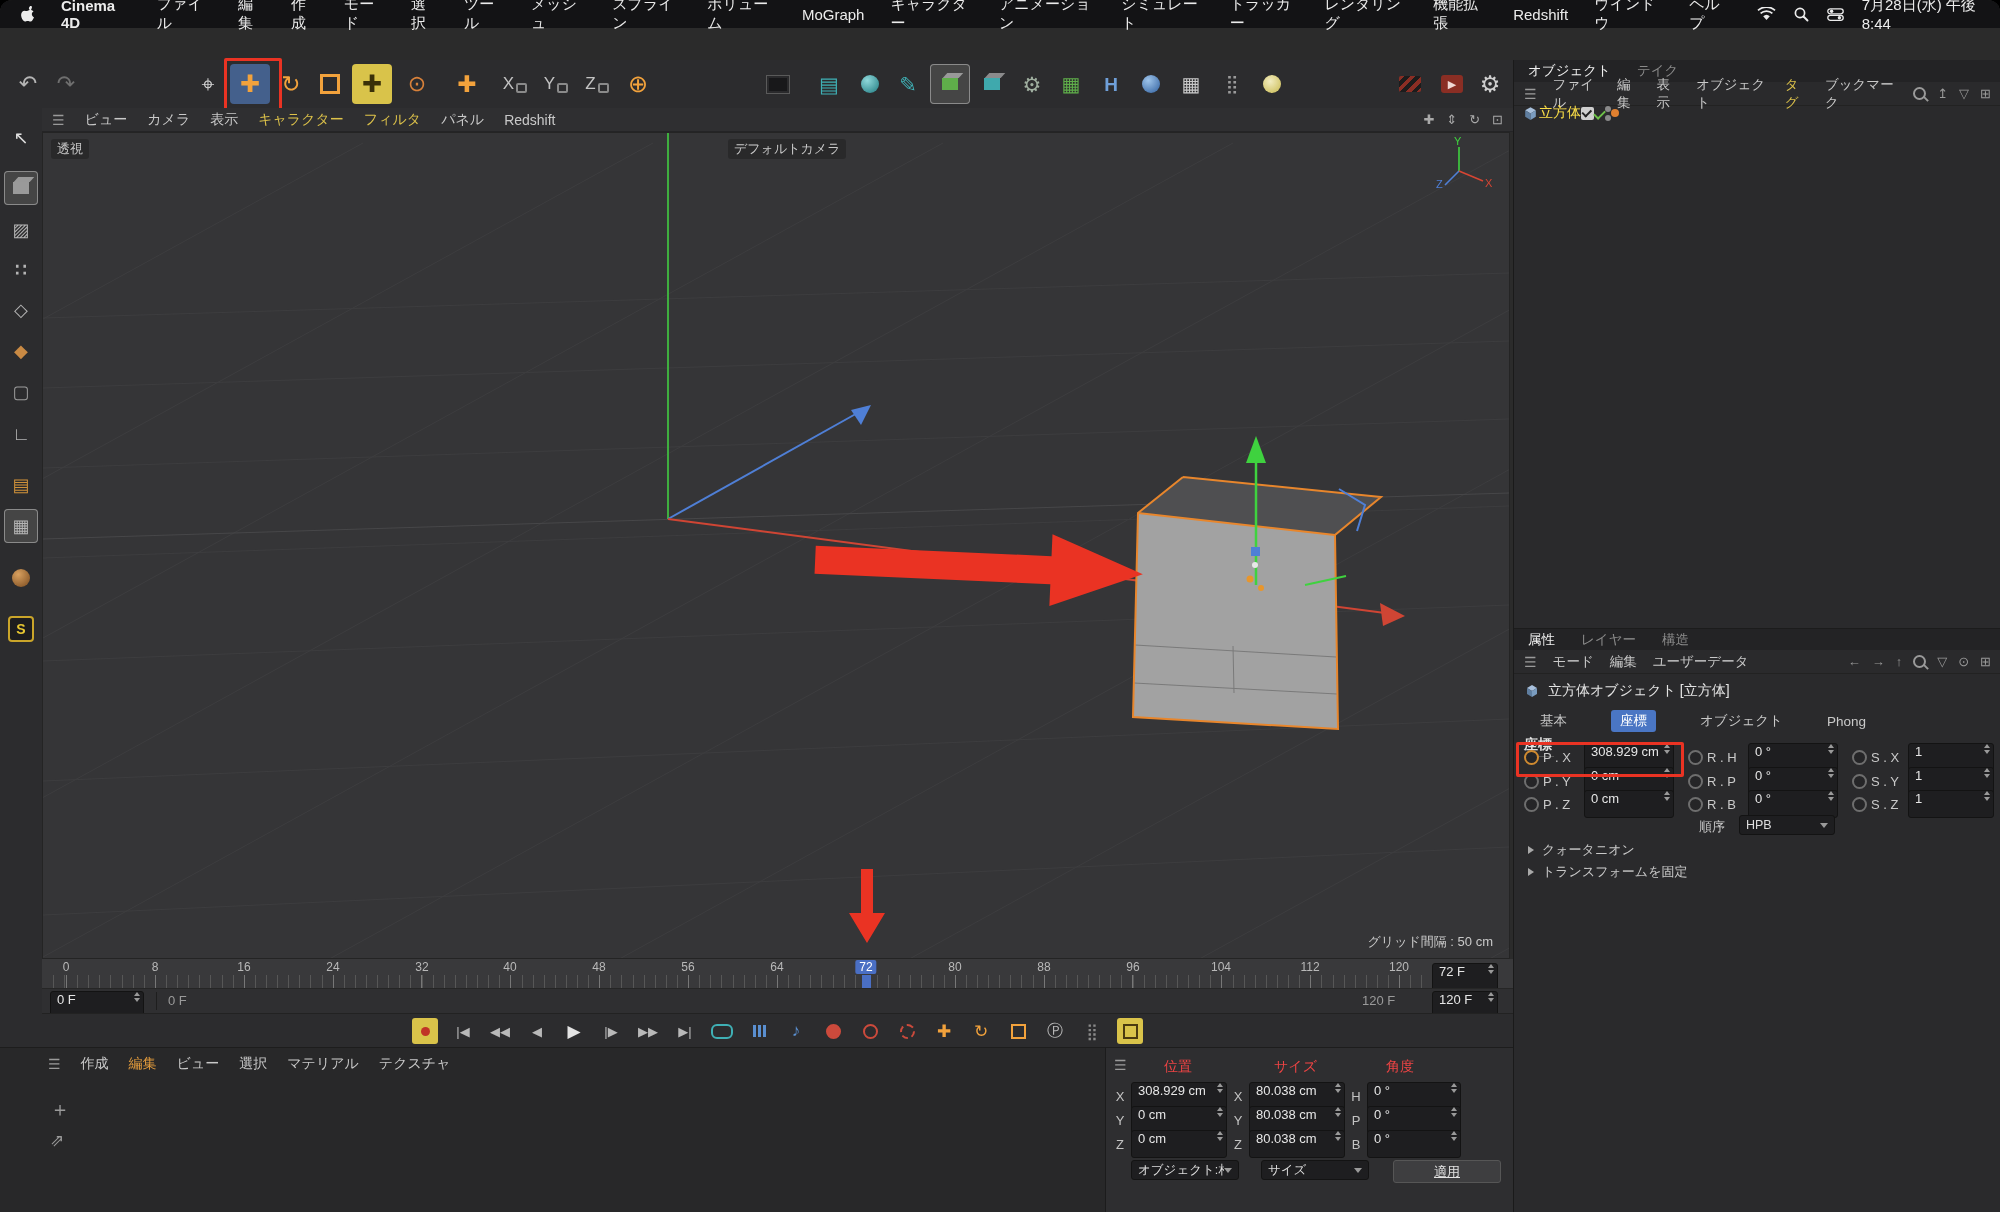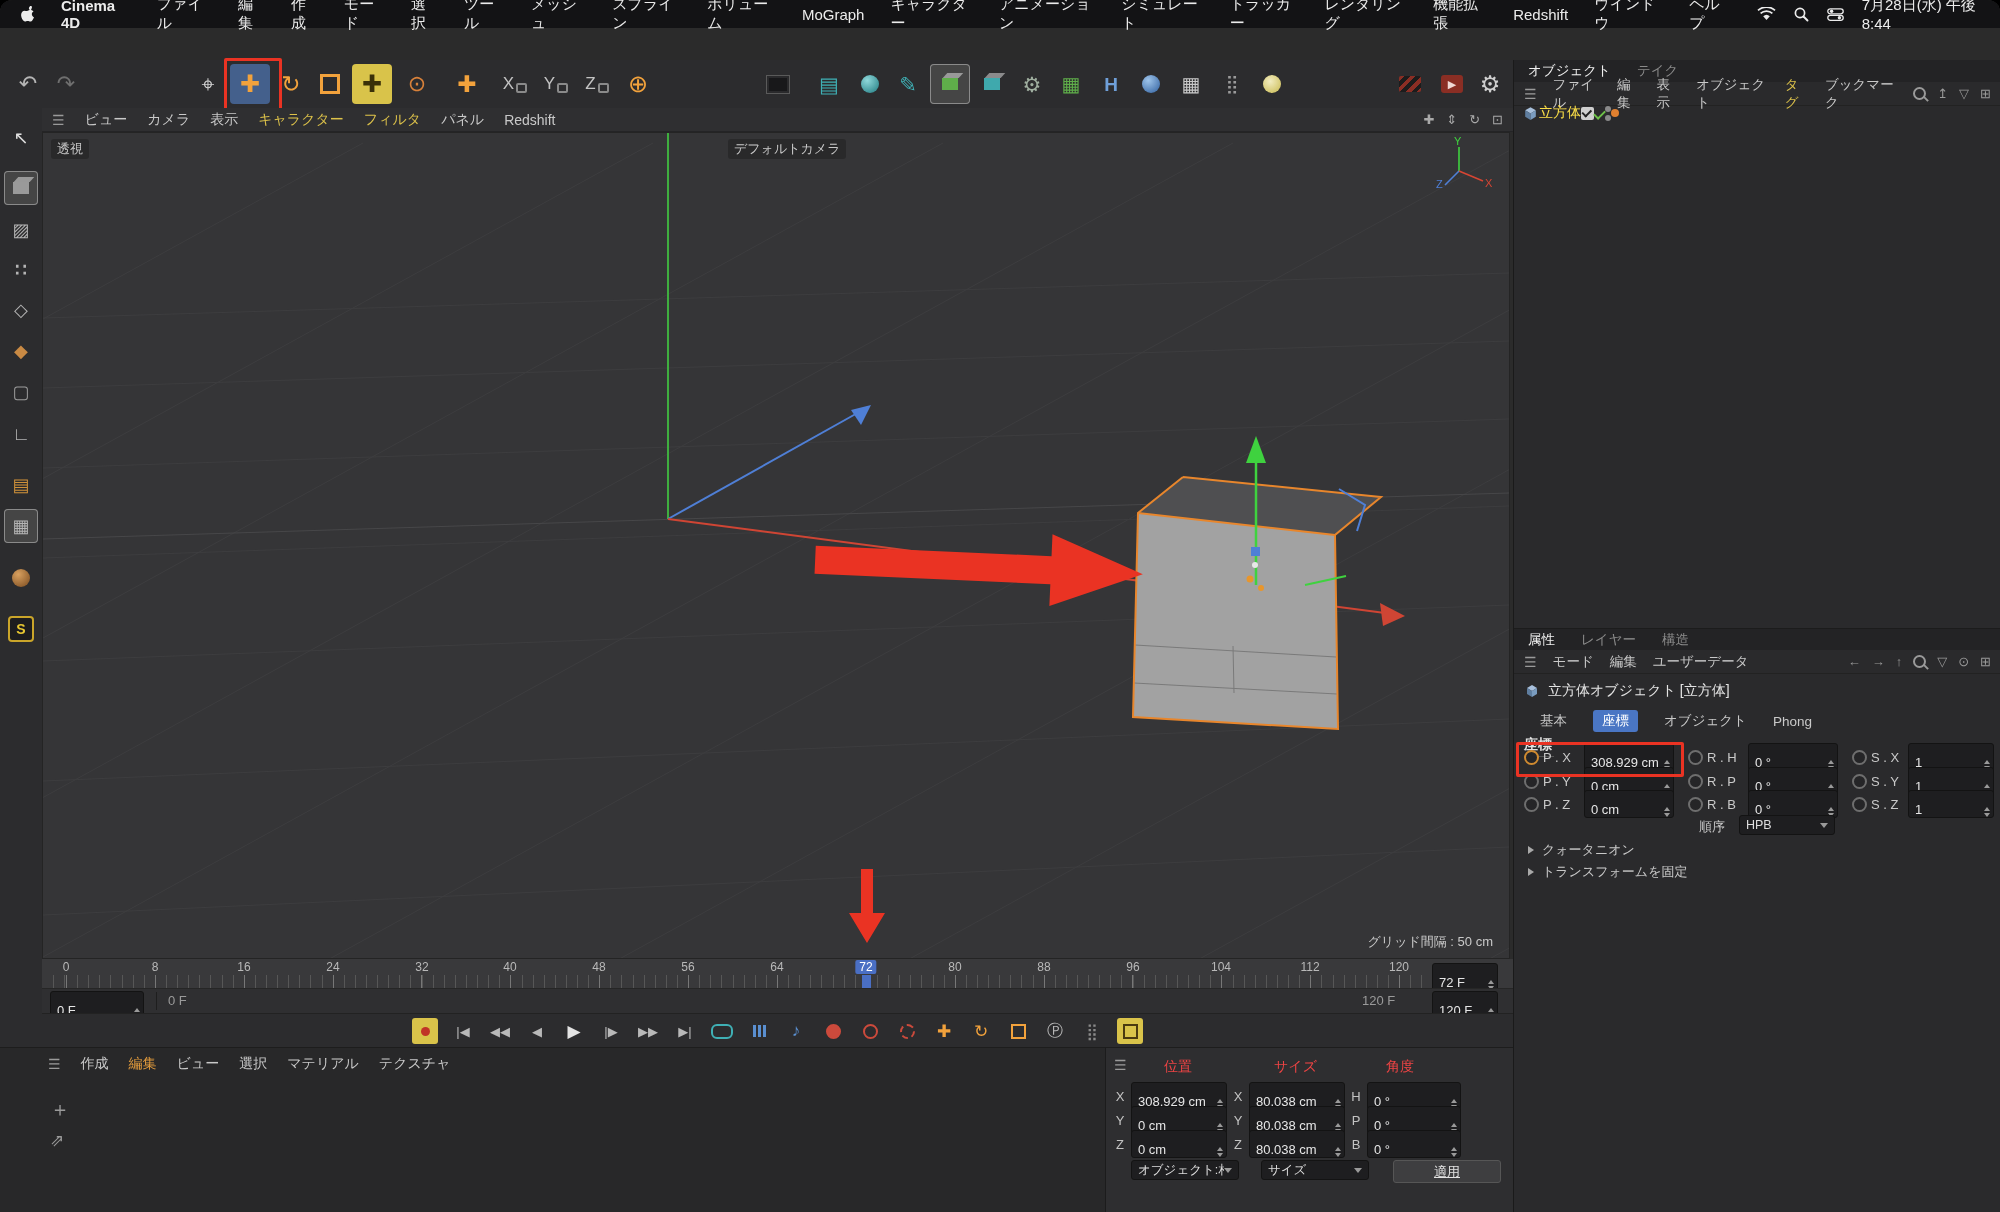--- a/index.html
+++ b/index.html
@@ -56,21 +56,21 @@
   
   #ruler{position:absolute;left:42px;top:959px;width:1471px;height:29px;background:#39393b;}
   .tick{position:absolute;top:1px;transform:translateX(-50%);font-size:12px;color:#b9b9b9;}
   .tick-current{background:#4a6fc4;color:#fff;padding:0 4px;border-radius:2px;}
   .ticks{position:absolute;left:0;top:16px;width:1380px;height:13px;
      background-image:repeating-linear-gradient(90deg,#777 0 1px,transparent 1px 88.87px),
                       repeating-linear-gradient(90deg,#575757 0 1px,transparent 1px 11.11px);
      background-position:24px 0,24px 0;}
   .ph{position:absolute;left:820px;top:16px;width:9px;height:13px;background:#4a6fc4;}
   #trow{position:absolute;left:42px;top:988px;width:1471px;height:25px;background:#2f2f31;border-top:1px solid #262626;}
-  .fld{display:flex;align-items:flex-end;background:#1e1e20;border:1px solid #131313;border-radius:3px;height:28px;
+  .fld{display:flex;align-items:flex-start;background:#1e1e20;border:1px solid #131313;border-radius:3px;height:28px;
        padding:0 3px 0 6px;font-size:13px;color:#e6e6e6;box-sizing:border-box;}
   .fld .v{white-space:nowrap;overflow:hidden;}
   .st{display:flex;flex-direction:column;gap:2px;margin-left:auto;padding-left:3px;}
   .st i{display:block;width:0;height:0;border-left:3.5px solid transparent;border-right:3.5px solid transparent;}
   .st .u{border-bottom:4px solid #9a9a9a;}
   .st .d{border-top:4px solid #9a9a9a;}
   .vdiv{position:absolute;width:1px;background:#1e1e1e;}
   
   #transport{position:absolute;left:42px;top:1013px;width:1471px;height:34px;background:#2c2c2e;border-top:1px solid #222;
              display:flex;align-items:center;justify-content:center;gap:13px;}
@@ -103,21 +103,21 @@
   .rp-menu{position:absolute;left:0;width:487px;height:24px;display:flex;align-items:center;gap:16px;padding:0 10px;box-sizing:border-box;font-size:13.5px;color:#c9c9c9;border-bottom:1px solid #222;}
   .rp-ic{margin-left:auto;display:flex;align-items:center;gap:11px;color:#9a9a9a;font-size:13px;}
   .mag{width:9px;height:9px;border:2px solid #9a9a9a;border-radius:50%;position:relative;display:inline-block;}
   .mag::after{content:"";position:absolute;width:6px;height:2px;background:#9a9a9a;transform:rotate(45deg);right:-5px;bottom:-2px;}
   .obj-row{position:absolute;left:8px;top:44px;display:flex;align-items:center;gap:0;font-size:14px;color:#fde047;}
   .chk{width:13px;height:13px;background:#cfcfcf;border-radius:2px;display:flex;align-items:center;justify-content:center;}
   .chk::after{content:"";width:7px;height:4px;border-left:2px solid #222;border-bottom:2px solid #222;transform:rotate(-45deg) translate(0,-1px);}
   .gchk{width:9px;height:5px;border-left:2.5px solid #6fc24a;border-bottom:2.5px solid #6fc24a;transform:rotate(-45deg);}
   .dot{width:6px;height:6px;border-radius:50%;}
   .am-title{position:absolute;left:10px;display:flex;align-items:center;gap:8px;font-size:14px;color:#e4e4e4;}
-  .sec-tabs{position:absolute;left:26px;display:flex;align-items:center;gap:26px;font-size:13.5px;color:#c9c9c9;}
+  .sec-tabs{position:absolute;left:26px;display:flex;align-items:center;gap:44px;font-size:13.5px;color:#c9c9c9;}
   .pill{background:#4a76c4;color:#fff;padding:2px 9px;border-radius:3px;}
   .am-row{position:absolute;left:10px;width:470px;display:flex;align-items:center;height:20px;gap:4px;font-size:13px;color:#c9c9c9;}
   .ctg{width:11px;height:11px;border-radius:50%;border:2px solid #6e6e6e;background:#252527;box-sizing:content-box;flex:none;}
   .ctg.orange{border-color:#cf8a30;}
   .am-lb{width:37px;flex:none;}
   .tri{display:inline-block;width:0;height:0;border-top:4px solid transparent;border-bottom:4px solid transparent;border-left:6px solid #a9a9a9;margin-right:8px;}
   .fold{position:absolute;left:14px;display:flex;align-items:center;font-size:13px;color:#c9c9c9;}
   .g{line-height:1;}
 </style>
 </head>

